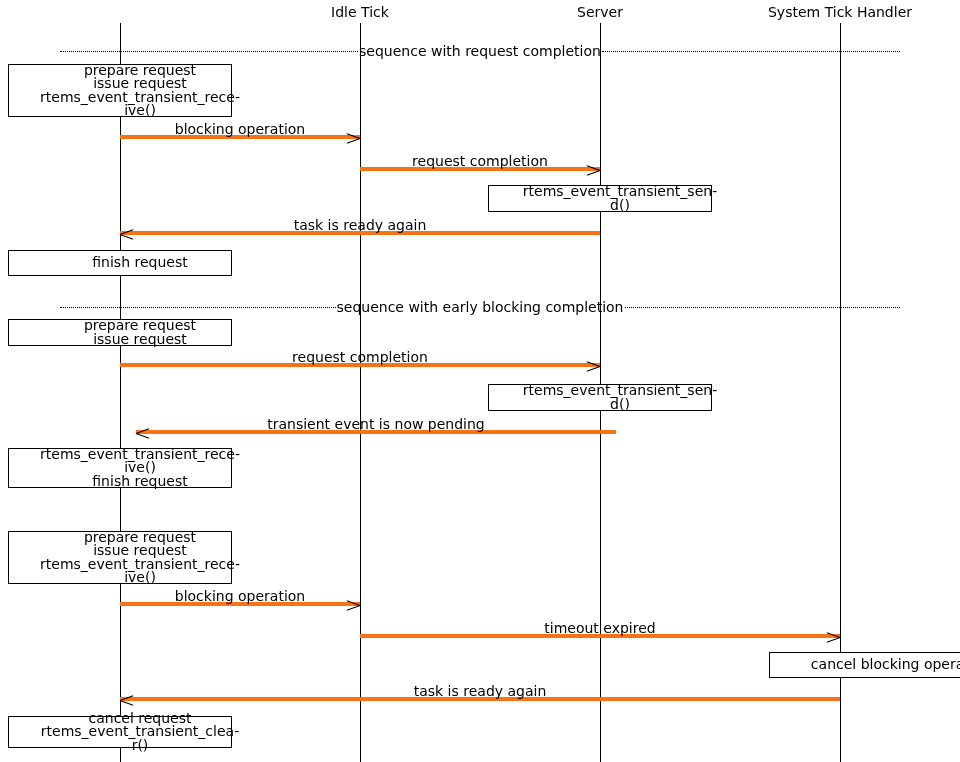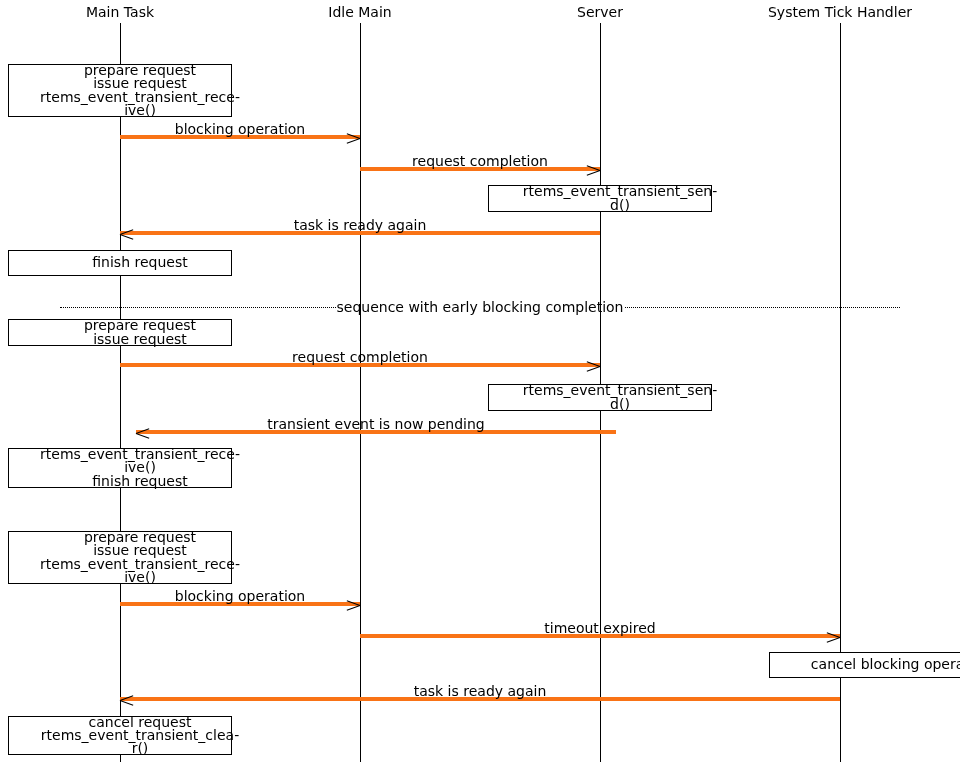--- a/index.html
+++ b/index.html
@@ -92,30 +92,32 @@
   .dir-right .head::before { right: 0; transform-origin: right center; transform: rotate(20deg); }
   .dir-right .head::after  { right: 0; transform-origin: right center; transform: rotate(-20deg); }
   .dir-left  .head::before { left: 0;  transform-origin: left center;  transform: rotate(20deg); }
   .dir-left  .head::after  { left: 0;  transform-origin: left center;  transform: rotate(-20deg); }
 </style>
 </head>
 <body>
 
 <div class="canvas">
 
-  <div class="ll-title" style="left:0px;">Main Task</div>
-  <div class="ll-title" style="left:240px;">Idle Main</div>
+  <div class="ll-title" style="left:240px;">Idle Tick</div>
   <div class="ll-title" style="left:480px;">Server</div>
   <div class="ll-title" style="left:720px;">System Tick Handler</div>
 
   <div class="lifeline" style="left:120px;"></div>
   <div class="lifeline" style="left:360px;"></div>
   <div class="lifeline" style="left:600px;"></div>
   <div class="lifeline" style="left:840px;"></div>
 
+  <div class="divider" style="top:42px;">
+    <span class="dlabel">sequence with request completion</span>
+  </div>
   <div class="divider" style="top:298px;">
     <span class="dlabel">sequence with early blocking completion</span>
   </div>
 
   <div class="box" style="left:8px;top:64px;height:53px;">prepare request
 issue request
 rtems_event_transient_rece-
 ive()</div>
   <div class="box" style="left:488px;top:185px;height:27px;">rtems_event_transient_sen-
 d()</div>
@@ -125,21 +127,21 @@
   <div class="box" style="left:488px;top:384px;height:27px;">rtems_event_transient_sen-
 d()</div>
   <div class="box" style="left:8px;top:448px;height:40px;">rtems_event_transient_rece-
 ive()
 finish request</div>
   <div class="box" style="left:8px;top:531px;height:53px;">prepare request
 issue request
 rtems_event_transient_rece-
 ive()</div>
   <div class="box" style="left:769px;top:652px;height:26px;">cancel blocking operation</div>
-  <div class="box" style="left:8px;top:716px;height:39px;">cancel request
+  <div class="box" style="left:8px;top:716px;height:32px;">cancel request
 rtems_event_transient_clea-
 r()</div>
 
   <div class="arrow dir-right" style="left:120px;width:240px;top:135px;">
     <span class="alabel">blocking operation</span>
     <span class="head"></span>
   </div>
   <div class="arrow dir-right" style="left:360px;width:240px;top:167px;">
     <span class="alabel">request completion</span>
     <span class="head"></span>

